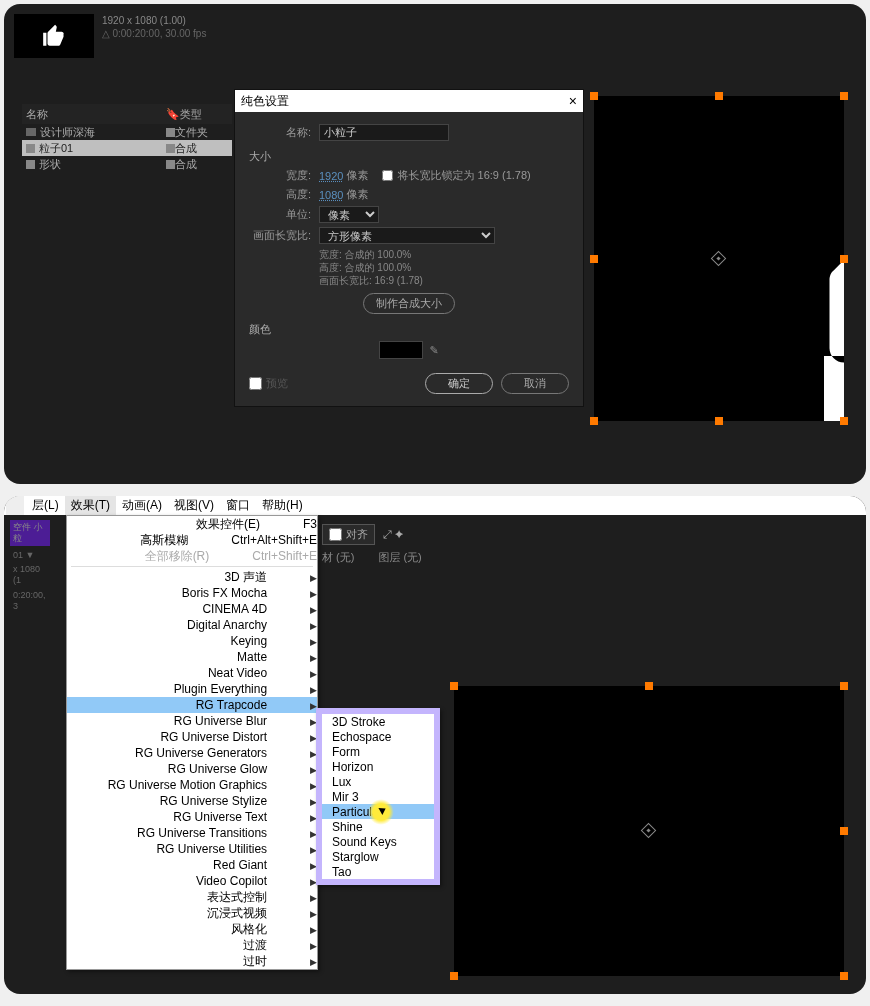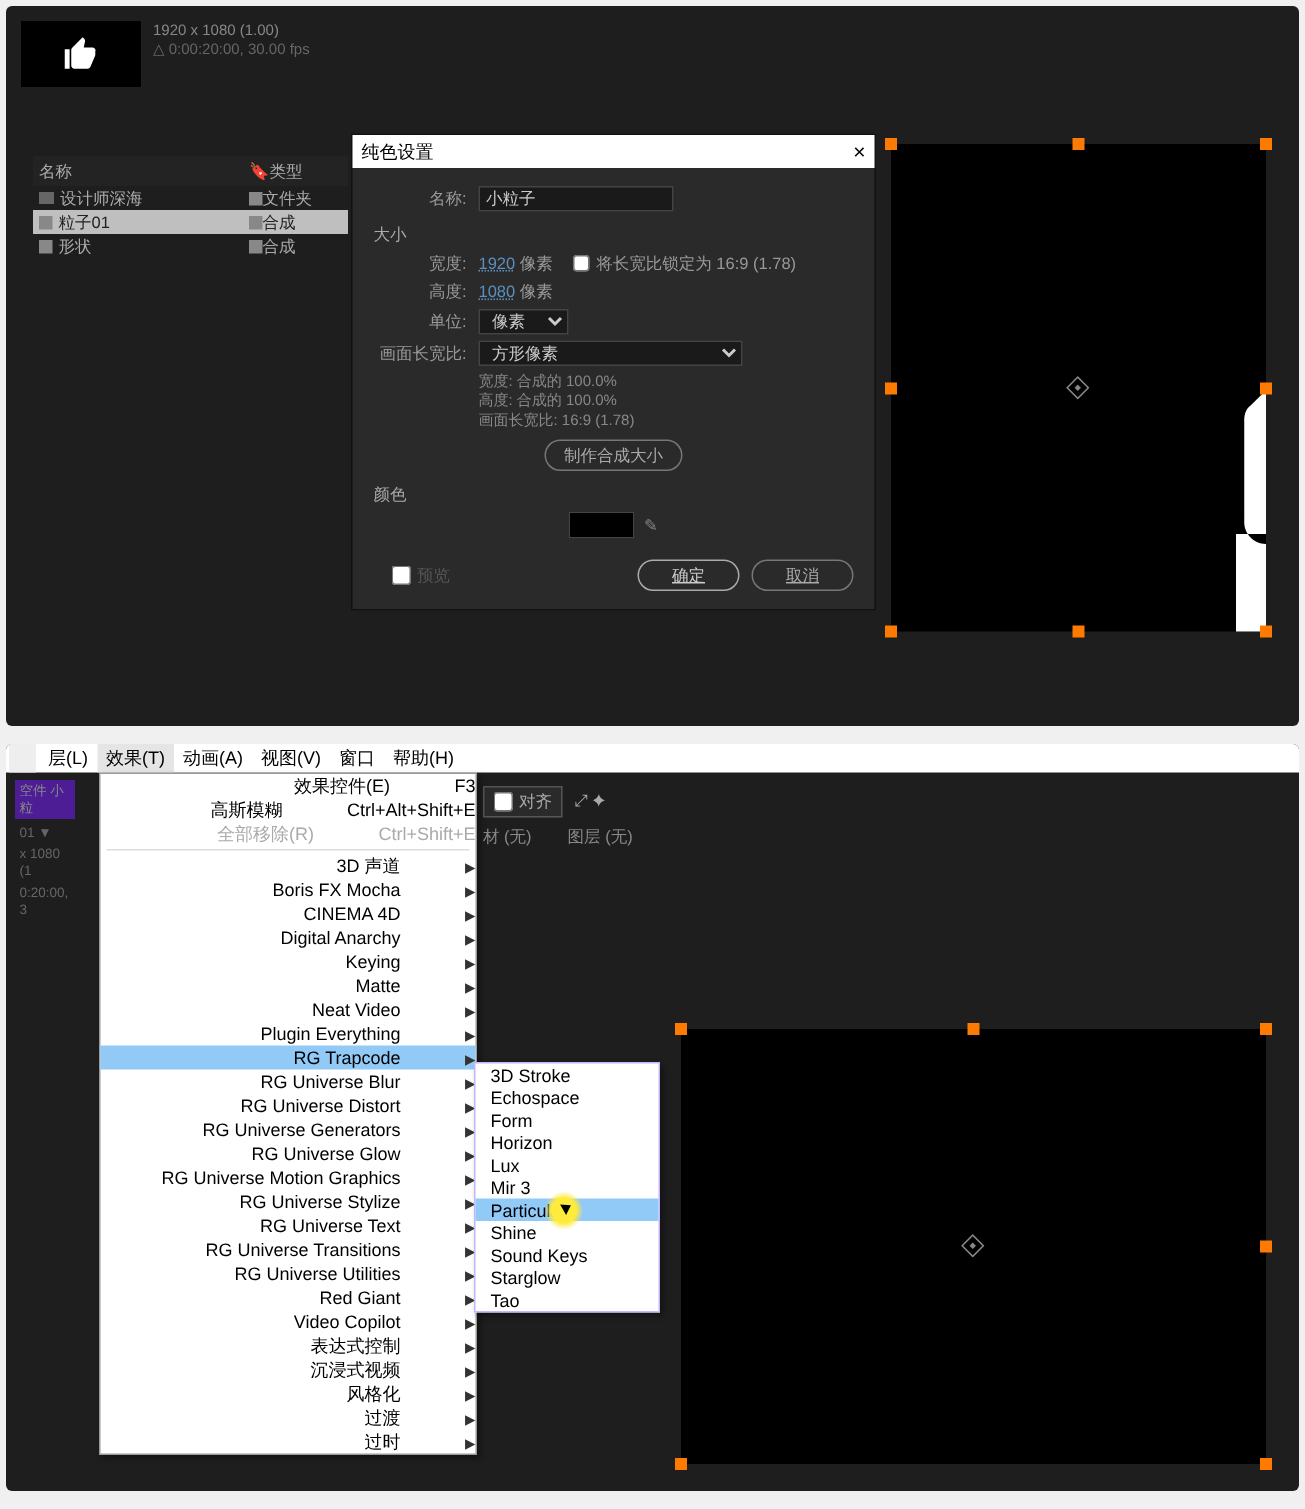--- a/index.html
+++ b/index.html
@@ -1,17 +1,17 @@
 <!DOCTYPE html>
 <html><head>
 <meta charset="utf-8">
 <style>
 * { box-sizing: border-box; margin: 0; padding: 0; font-family: "Microsoft YaHei", Arial, sans-serif; }
 body { background: #f0f0f0; padding: 4px; }
-.panel { background: #1e1e1e; border-radius: 4px; margin-bottom: 12px; overflow: hidden; position: relative; }
+.panel { background: #1e1e1e; border-radius: 16px; margin-bottom: 12px; overflow: hidden; position: relative; }
 .panel1 { height: 480px; }
 .panel2 { height: 498px; }
 
 
 .thumb-row { position:absolute; top:10px; left:10px; display:flex; gap:8px; align-items:flex-start; }
 .thumb { width:80px; height:44px; background:#000; display:flex; align-items:center; justify-content:center; }
 .thumb-icon { width:30px; height:26px; }
 .meta { color:#666; font-size:10px; line-height:1.3; }
 .meta div:first-child { color:#888; }
 
@@ -33,23 +33,23 @@
 .dlg-input { background:#1a1a1a; border:1px solid #444; color:#ccc; padding:1px 4px; height:17px; width:130px; font-size:11px; }
 .dlg-section { color:#aaa; margin:8px 0 2px; font-size:11px; }
 .val-link { color:#5a8fbe; text-decoration:underline dotted; }
 .chk { display:flex; align-items:center; gap:4px; margin-left:14px; }
 .chk input { width:11px; height:11px; }
 .select { background:#1a1a1a; border:1px solid #444; color:#ccc; padding:1px 4px; height:17px; font-size:11px; }
 .ratio-lines { margin-left:70px; color:#888; font-size:10px; line-height:1.3; }
 .btn-make { border:1px solid #777; border-radius:12px; padding:2px 12px; background:transparent; color:#aaa; font-size:11px; margin:6px auto; display:block; }
 .color-swatch { width:44px; height:18px; background:#000; border:1px solid #444; display:inline-block; }
 .dropper { color:#888; margin-left:6px; }
-.dlg-foot { display:flex; gap:8px; justify-content:flex-end; align-items:center; margin-top:14px;margin-left:12px; }
+.dlg-foot { display:flex; gap:8px; justify-content:flex-end; align-items:center; margin-top:14px; }
 .dlg-foot-left { display:flex; align-items:center; gap:4px; margin-right:auto; color:#555; }
-.btn-pill { border:1px solid #777; background:transparent; color:#aaa; border-radius:12px; padding:2px 22px; font-size:11px;text-decoration:underline; }
+.btn-pill { border:1px solid #777; background:transparent; color:#aaa; border-radius:12px; padding:2px 22px; font-size:11px; }
 .btn-pill.primary { border:1px solid #aaa; color:#ccc; }
 
 .viewer { position:absolute; top:92px; left:590px; width:250px; height:325px; background:#000; }
 
 .mk { position:absolute; width:8px; height:8px; background:#ff7a00; }
 .mk.t { top:-4px; }
 .mk.m { top:50%; margin-top:-4px; }
 .mk.b { bottom:-4px; }
 .mk.l { left:-4px; }
 .mk.r { right:-4px; }
@@ -67,21 +67,21 @@
 .left-bar .tab { background:#4c1d95; padding:2px 3px; margin-bottom:2px; }
 .left-bar .info { padding:2px 3px; color:#666; }
 
 .dropdown { background:#fff; color:#000; position:absolute; left:62px; top:19px; width:252px; border:1px solid #999; font-size:12px; box-shadow:2px 2px 4px rgba(0,0,0,.4); }
 .dd-item { display:flex; justify-content:flex-end; align-items:center; height:16px; padding:0 0 0 12px; white-space:nowrap;gap:43px; }
 .dd-item.disabled { color:#aaa; }
 .dd-item.hl { background:#91c9f7; }
 .dd-sep { height:1px; background:#ddd; margin:2px 4px; }
 .arrow { font-size:9px; color:#333; }
 
-.submenu { background:#fff; color:#000; position:absolute; left:312px; top:212px; width:124px; border:1px solid #c4b5fd; font-size:12px; box-shadow:2px 2px 4px rgba(0,0,0,.4); }
+.submenu { background:#fff; color:#000; position:absolute; left:312px; top:212px; width:124px; border:6px solid #c4b5fd; font-size:12px; box-shadow:2px 2px 4px rgba(0,0,0,.4); }
 .sm-item { height:15px; padding:0 10px; display:flex; align-items:center; }
 .sm-item.hl { background:#91c9f7; position:relative; }
 .yellow-circle { position:absolute; left:46px; top:-5px; width:26px; height:26px; background:radial-gradient(#ffeb3b,#ffeb3b 45%,transparent 70%); border-radius:50%; }
 .cursor { position:absolute; left:58px; top:2px; width:0; height:0; border-left:6px solid #000; border-top:4px solid transparent; border-bottom:4px solid transparent; transform:rotate(-30deg); }
 
 .toolbar2 { position:absolute; left:318px; top:22px; height:32px; color:#aaa; font-size:11px; display:flex; align-items:center; gap:8px; }
 .toolbar2 .box { border:1px solid #555; padding:2px 6px; background:#2a2a2a; display:flex; align-items:center; gap:4px; }
 .tabs2 { position:absolute; left:318px; top:54px; font-size:11px; color:#888; display:flex; gap:24px; }
 
 .viewer2 { position:absolute; left:450px; top:190px; width:390px; height:290px; background:#000; }

